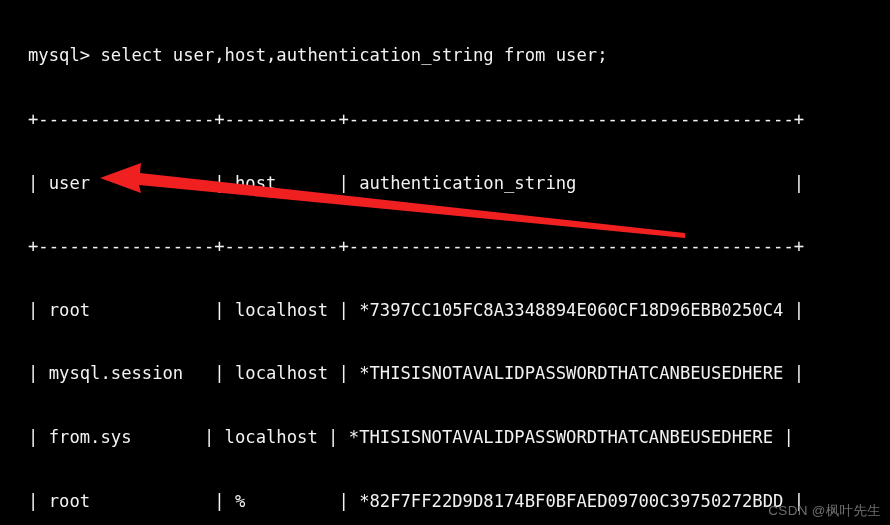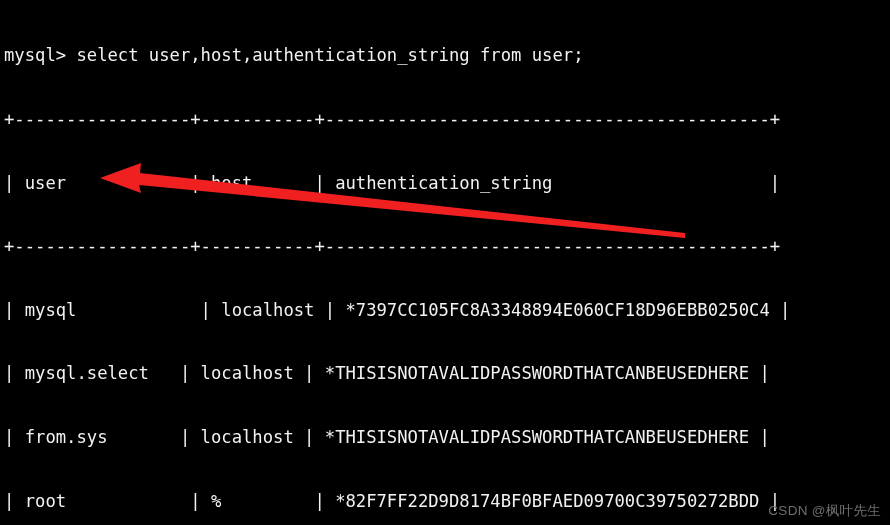--- a/index.html
+++ b/index.html
@@ -29,20 +29,21 @@
     margin: 0;
     font-family: inherit;
     font-size: inherit;
     line-height: inherit;
     color: inherit;
   }
   .line {
     display: block;
     height: 21.2px;
     white-space: pre;
+    margin-left: 24px;
   }
 
   
   #arrow-overlay {
     position: absolute;
     left: 0;
     top: 0;
     width: 890px;
     height: 525px;
     pointer-events: none;
@@ -63,22 +64,22 @@
 </head>
 <body>
 
 <div id="terminal">
 
   <div id="screen">
     <span class="line">mysql&gt; select user,host,authentication_string from user;</span>
     <span class="line">+-----------------+-----------+-------------------------------------------+</span>
     <span class="line">| user            | host      | authentication_string                     |</span>
     <span class="line">+-----------------+-----------+-------------------------------------------+</span>
-    <span class="line">| mysql            | localhost | *7397CC105FC8A3348894E060CF18D96EBB0250C4 |</span>
-    <span class="line">| mysql.select   | localhost | *THISISNOTAVALIDPASSWORDTHATCANBEUSEDHERE |</span>
+    <span class="line">| root            | localhost | *7397CC105FC8A3348894E060CF18D96EBB0250C4 |</span>
+    <span class="line">| mysql.session   | localhost | *THISISNOTAVALIDPASSWORDTHATCANBEUSEDHERE |</span>
     <span class="line">| from.sys       | localhost | *THISISNOTAVALIDPASSWORDTHATCANBEUSEDHERE |</span>
     <span class="line">| root            | %         | *82F7FF22D9D8174BF0BFAED09700C39750272BDD |</span>
     
     
     
     
     
     
     
     

